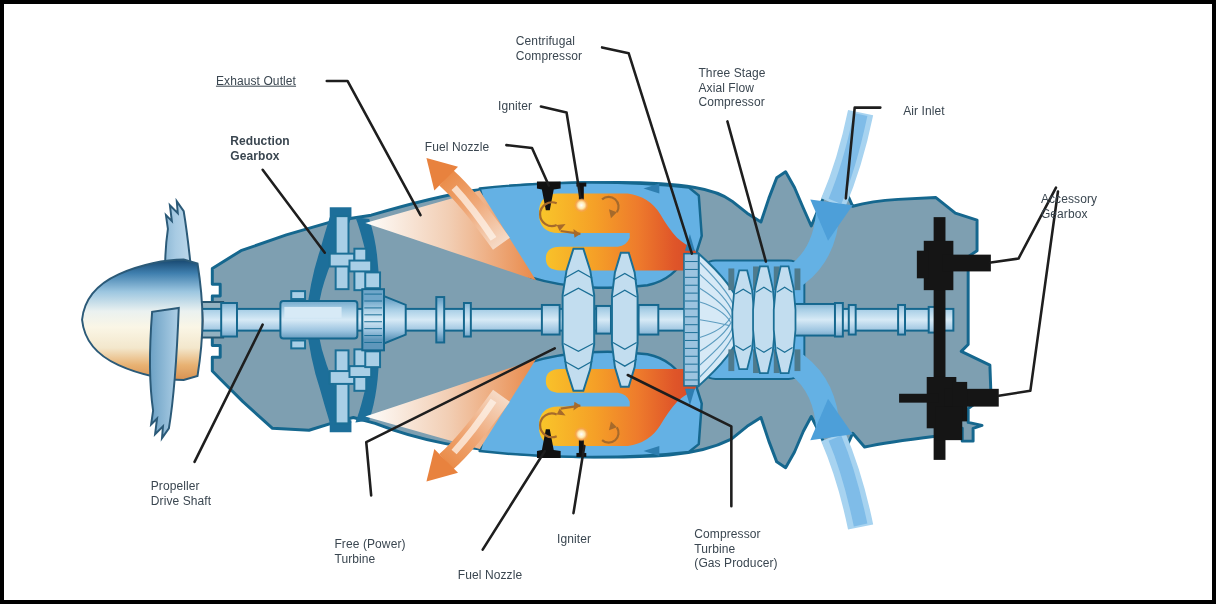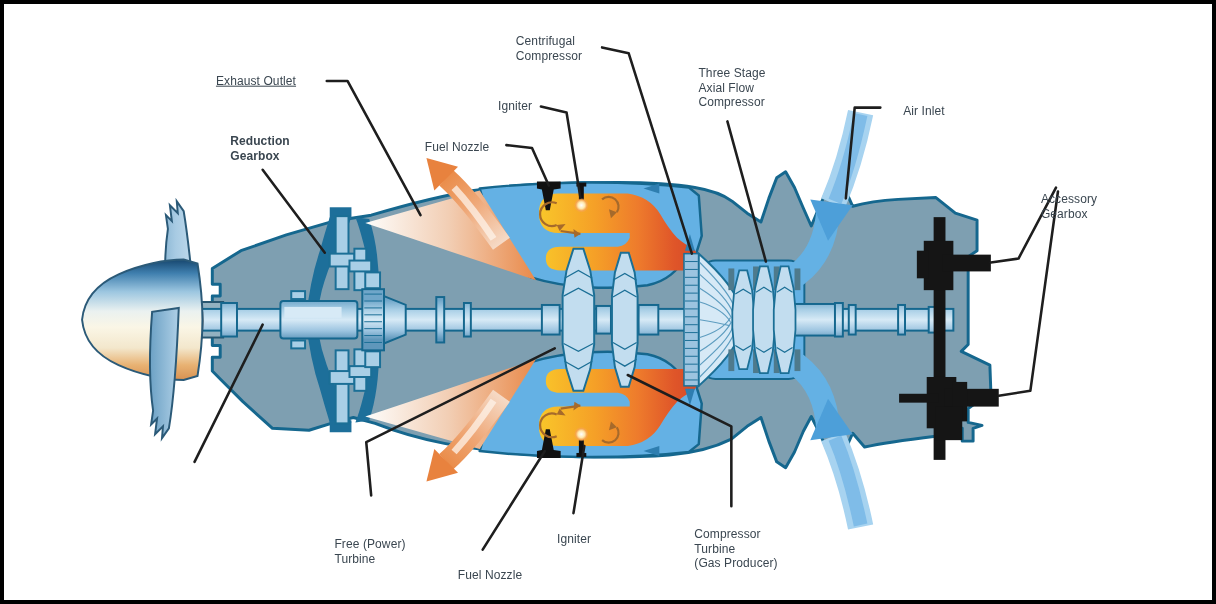--- a/index.html
+++ b/index.html
@@ -318,20 +318,22 @@
   <div class="label" style="left:453px; top:143px;">Fuel Nozzle</div>
   <div class="label" style="left:511px; top:102px;">Igniter</div>
   <div class="label" style="left:545px; top:45px;">Centrifugal
 Compressor</div>
   <div class="label" style="left:728px; top:84px;">Three Stage
 Axial Flow
 Compressor</div>
   <div class="label" style="left:920px; top:107px;">Air Inlet</div>
   <div class="label" style="left:1065px; top:163px;margin-top:40px;">Accessory
 Gearbox</div>
+  <div class="label" style="left:177px; top:490px;">Propeller
+Drive Shaft</div>
   <div class="label" style="left:366px; top:522px;margin-top:26px;">Free (Power)
 Turbine</div>
   <div class="label" style="left:486px; top:571px;">Fuel Nozzle</div>
   <div class="label" style="left:570px; top:535px;">Igniter</div>
   <div class="label" style="left:732px; top:545px;">Compressor
 Turbine
 (Gas Producer)</div>
 
 </div>
 

